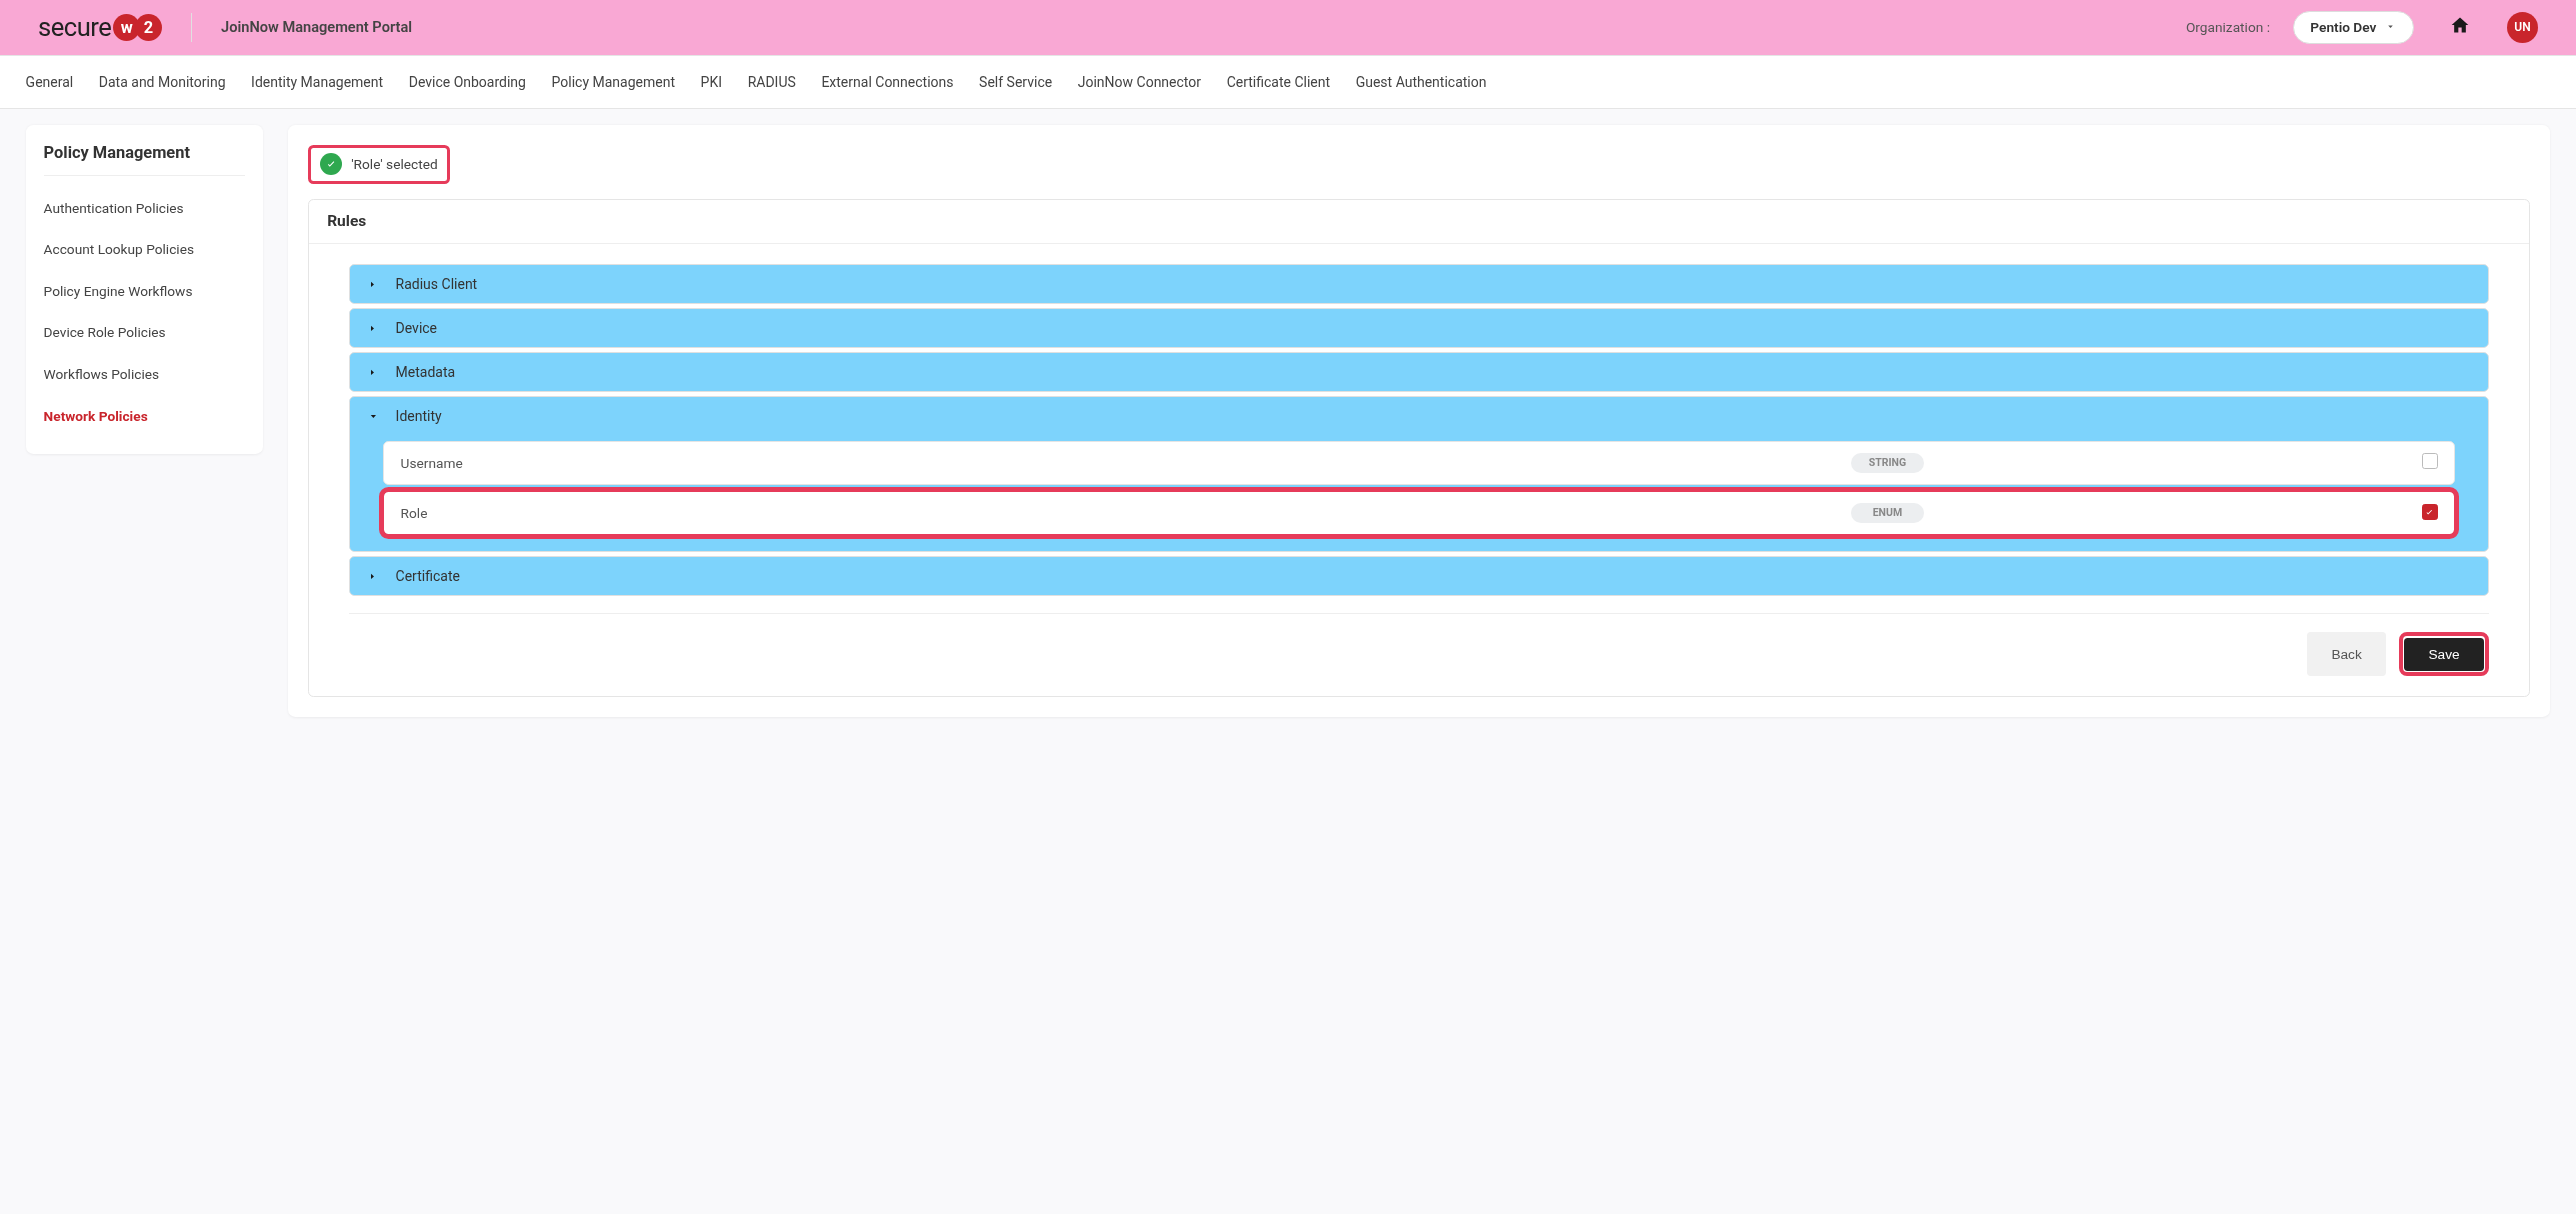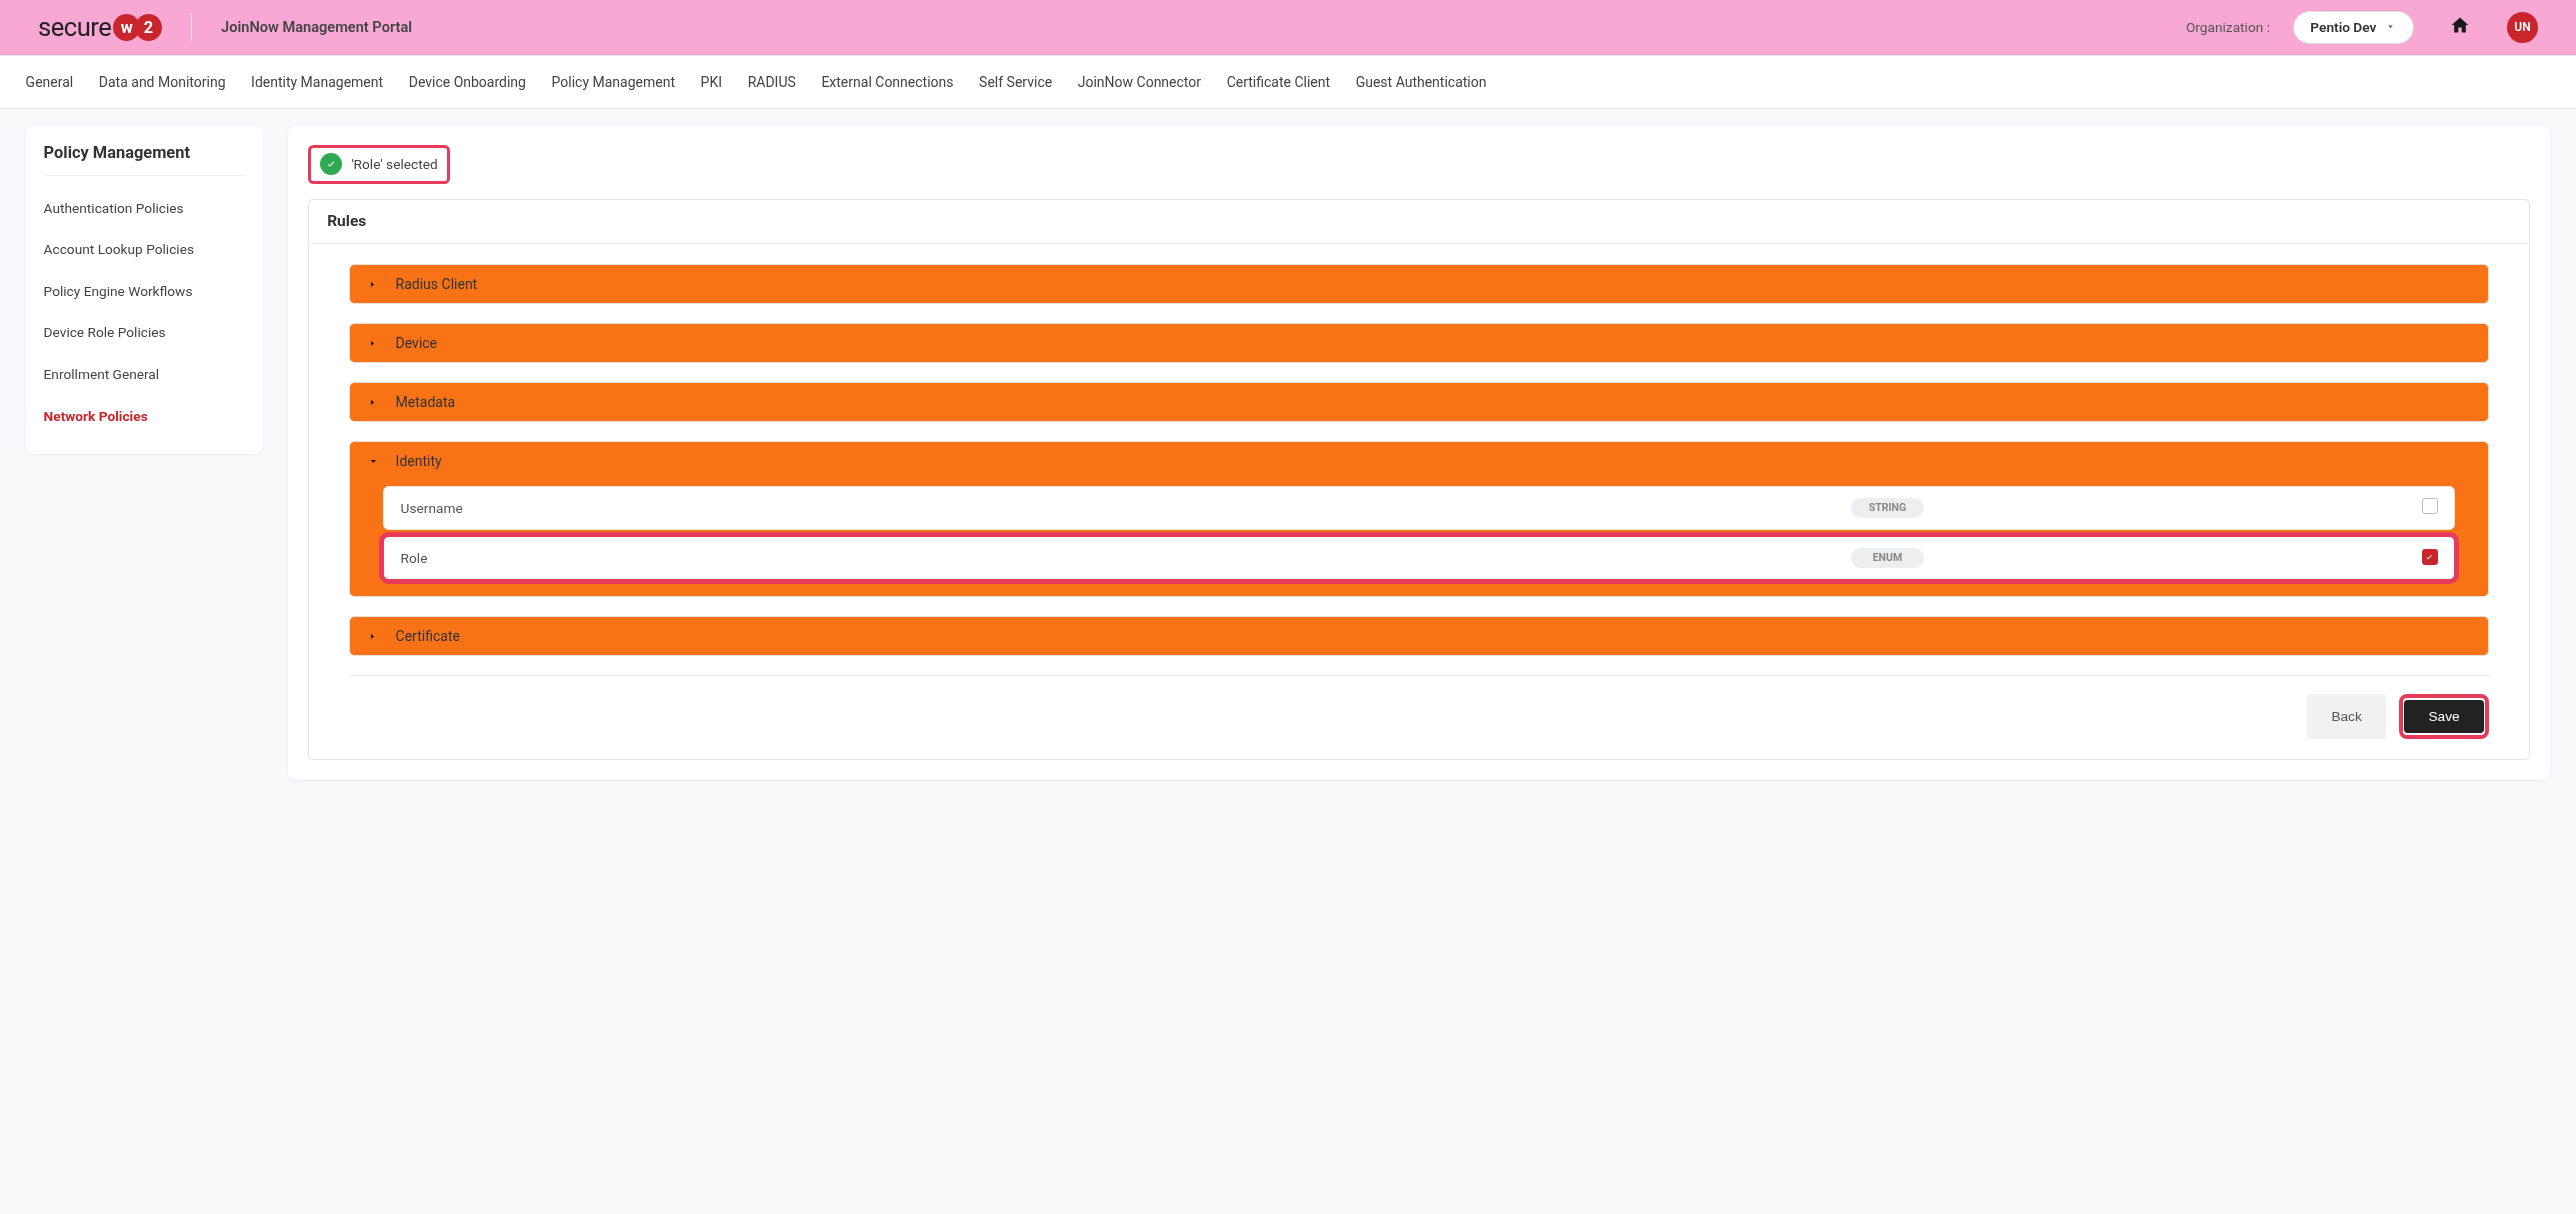--- a/index.html
+++ b/index.html
@@ -85,22 +85,22 @@
     .check-icon svg { width: 12.8px; height: 12.8px; fill: #fff; }
     .success-text { font-size: 13.7px; color: #444; }
 
     .rules-panel { border: 0.9px solid #e5e5e5; border-radius: 5.5px; margin-top: 14.6px; }
     .rules-header { padding: 12.8px 18px; font-size: 15.5px; font-weight: 700; border-bottom: 0.9px solid #eee; }
     .rules-body { padding: 20px 40px; }
 
     .accordion {
       border: 0.9px solid #e0e0e0;
       border-radius: 5.5px;
-      margin-bottom: 19px;
-      background: #f97316;
+      margin-bottom: 4px;
+      background: #7dd3fc;
     }
     .accordion-header {
       display: flex; align-items: center; gap: 18px;
       padding: 11px 16.4px;
       cursor: pointer;
       font-size: 14px;
       color: #333;
     }
     .chevron { width: 11px; display: inline-flex; justify-content: center; }
     .chevron svg { width: 9px; height: 12.8px; fill: #1a1a1a; }
@@ -195,21 +195,21 @@
   <a>Guest Authentication</a>
 </div>
 
 <div class="layout">
   <div class="sidebar">
     <div class="sidebar-title">Policy Management</div>
     <div class="sidebar-item">Authentication Policies</div>
     <div class="sidebar-item">Account Lookup Policies</div>
     <div class="sidebar-item">Policy Engine Workflows</div>
     <div class="sidebar-item">Device Role Policies</div>
-    <div class="sidebar-item">Enrollment General</div>
+    <div class="sidebar-item">Workflows Policies</div>
     <div class="sidebar-item active">Network Policies</div>
   </div>
 
   <div class="main">
     <div class="alert-highlight">
       <div class="success-alert">
         <span class="check-icon">
           <svg viewBox="0 0 24 24">
               <path d="M9 16.2l-3.5-3.5 1.4-1.4L9 13.4l7.1-7.1 1.4 1.4z"></path>
             </svg>

